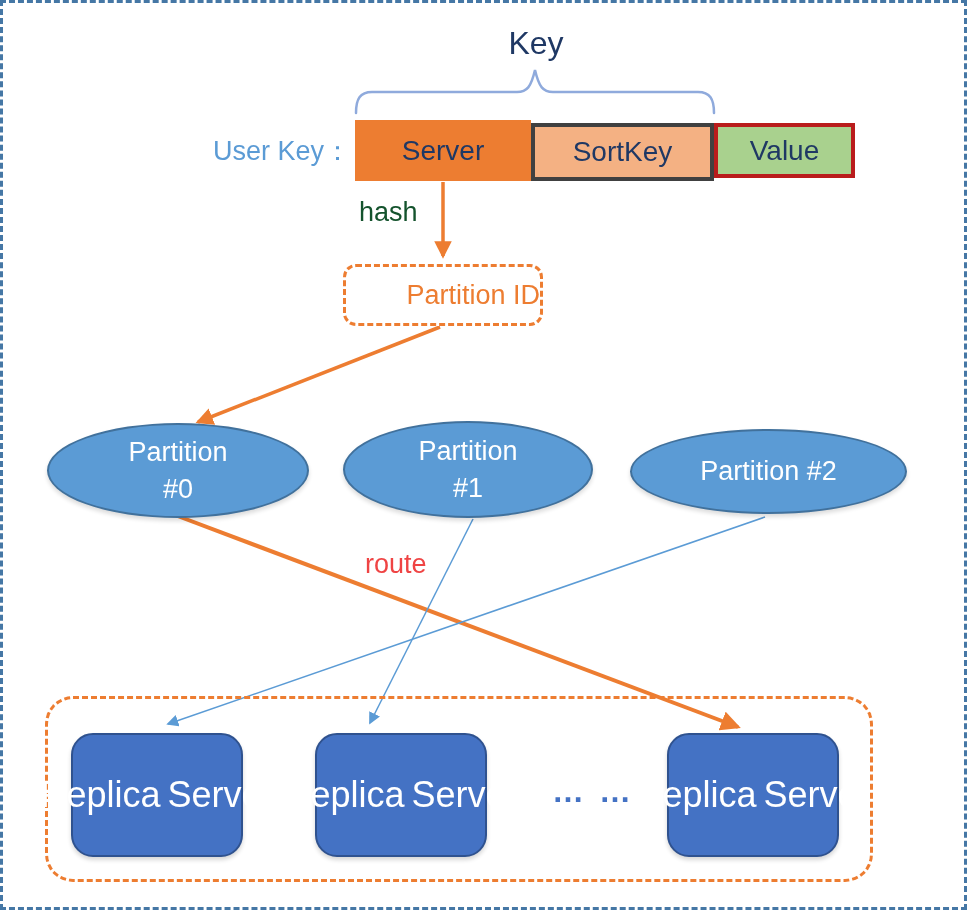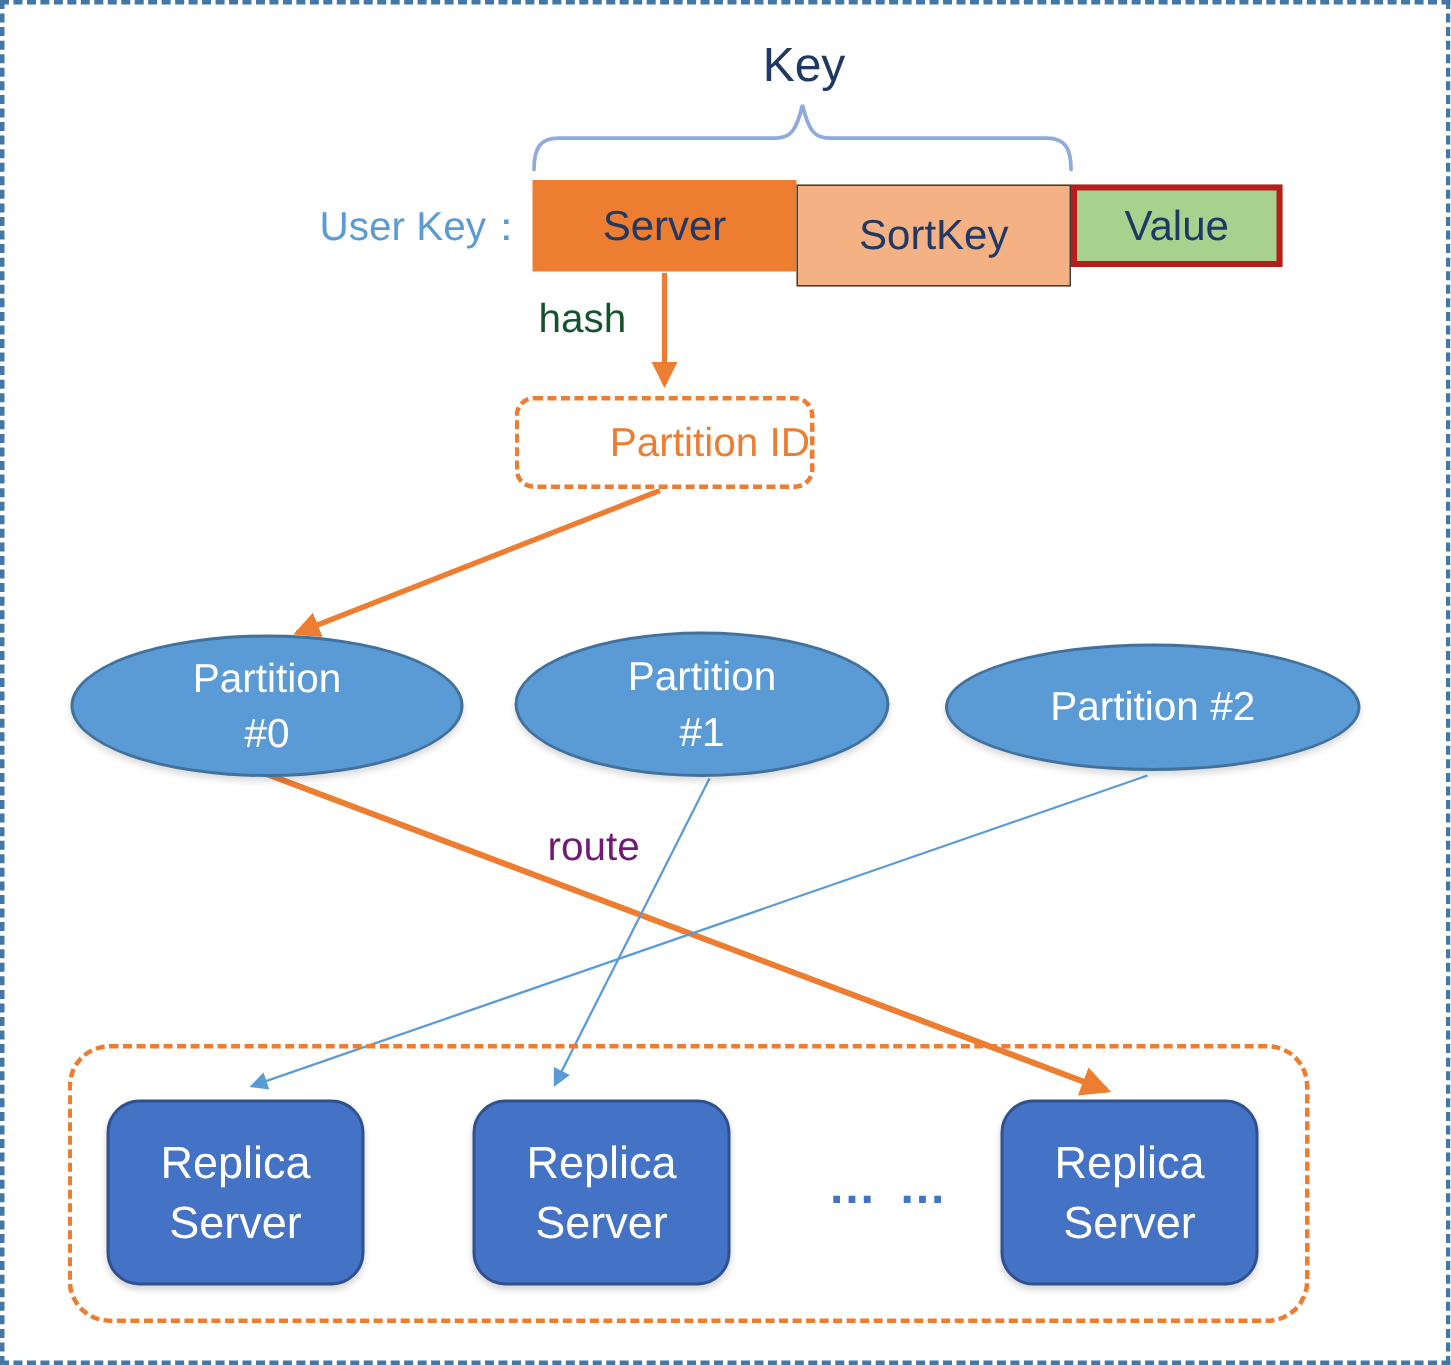--- a/index.html
+++ b/index.html
@@ -22,25 +22,25 @@
   }
   .user-key{
     left:196px;top:130px;width:152px;
     text-align:right;font-size:27px;color:#5B9BD5;
   }
   .seg{
     display:flex;align-items:center;justify-content:center;
     font-size:28px;color:#1F3864;box-sizing:border-box;
   }
   .seg-hash{left:352px;top:117px;width:176px;height:61px;background:#ED7D31;}
-  .seg-sort{left:528px;top:120px;width:183px;height:68px;background:#F4B183;border:1px solid #404040;}
+  .seg-sort{left:528px;top:120px;width:183px;height:58px;background:#F4B183;border:4px solid #404040;}
   .seg-value{left:711px;top:120px;width:141px;height:55px;background:#A9D18E;border:4px solid #b91c1c;}
 
   .hash-label{left:356px;top:194px;font-size:27px;color:#14532d;}
-  .route-label{left:362px;top:546px;font-size:27px;color:#701a75;}
+  .route-label{left:362px;top:546px;font-size:27px;color:#ef4444;}
 
   .partition-id{
     left:340px;top:261px;width:200px;height:62px;
     box-sizing:border-box;
     border:3px dashed #ED7D31;border-radius:13px;
     display:flex;align-items:center;justify-content:flex-end;
     font-size:27px;color:#ED7D31;background:#fff;
   }
 
   .ellipse{
@@ -57,22 +57,22 @@
 
   .replica-container{
     left:42px;top:693px;width:828px;height:186px;
     box-sizing:border-box;
     border:3px dashed #ED7D31;border-radius:28px;
   }
   .replica{
     width:172px;height:124px;top:730px;
     box-sizing:border-box;
     background:#4472C4;border:2px solid #2F528F;border-radius:22px;
-    display:flex;flex-direction:column;align-items:center;justify-content:center;
-    gap:7px;color:#fff;font-size:30px;line-height:1.1;text-align:center;
+    display:flex;flex-direction:row;align-items:center;justify-content:center;
+    gap:7px;color:#fff;font-size:36px;line-height:1.1;text-align:center;
     box-shadow:0 3px 4px rgba(0,0,0,0.16);
   }
   .rs0{left:68px;}
   .rs1{left:312px;}
   .rs2{left:664px;}
 
   .dots{
     left:520px;top:770px;width:140px;
     text-align:center;font-size:32px;font-weight:bold;
     color:#4472C4;letter-spacing:3px;

